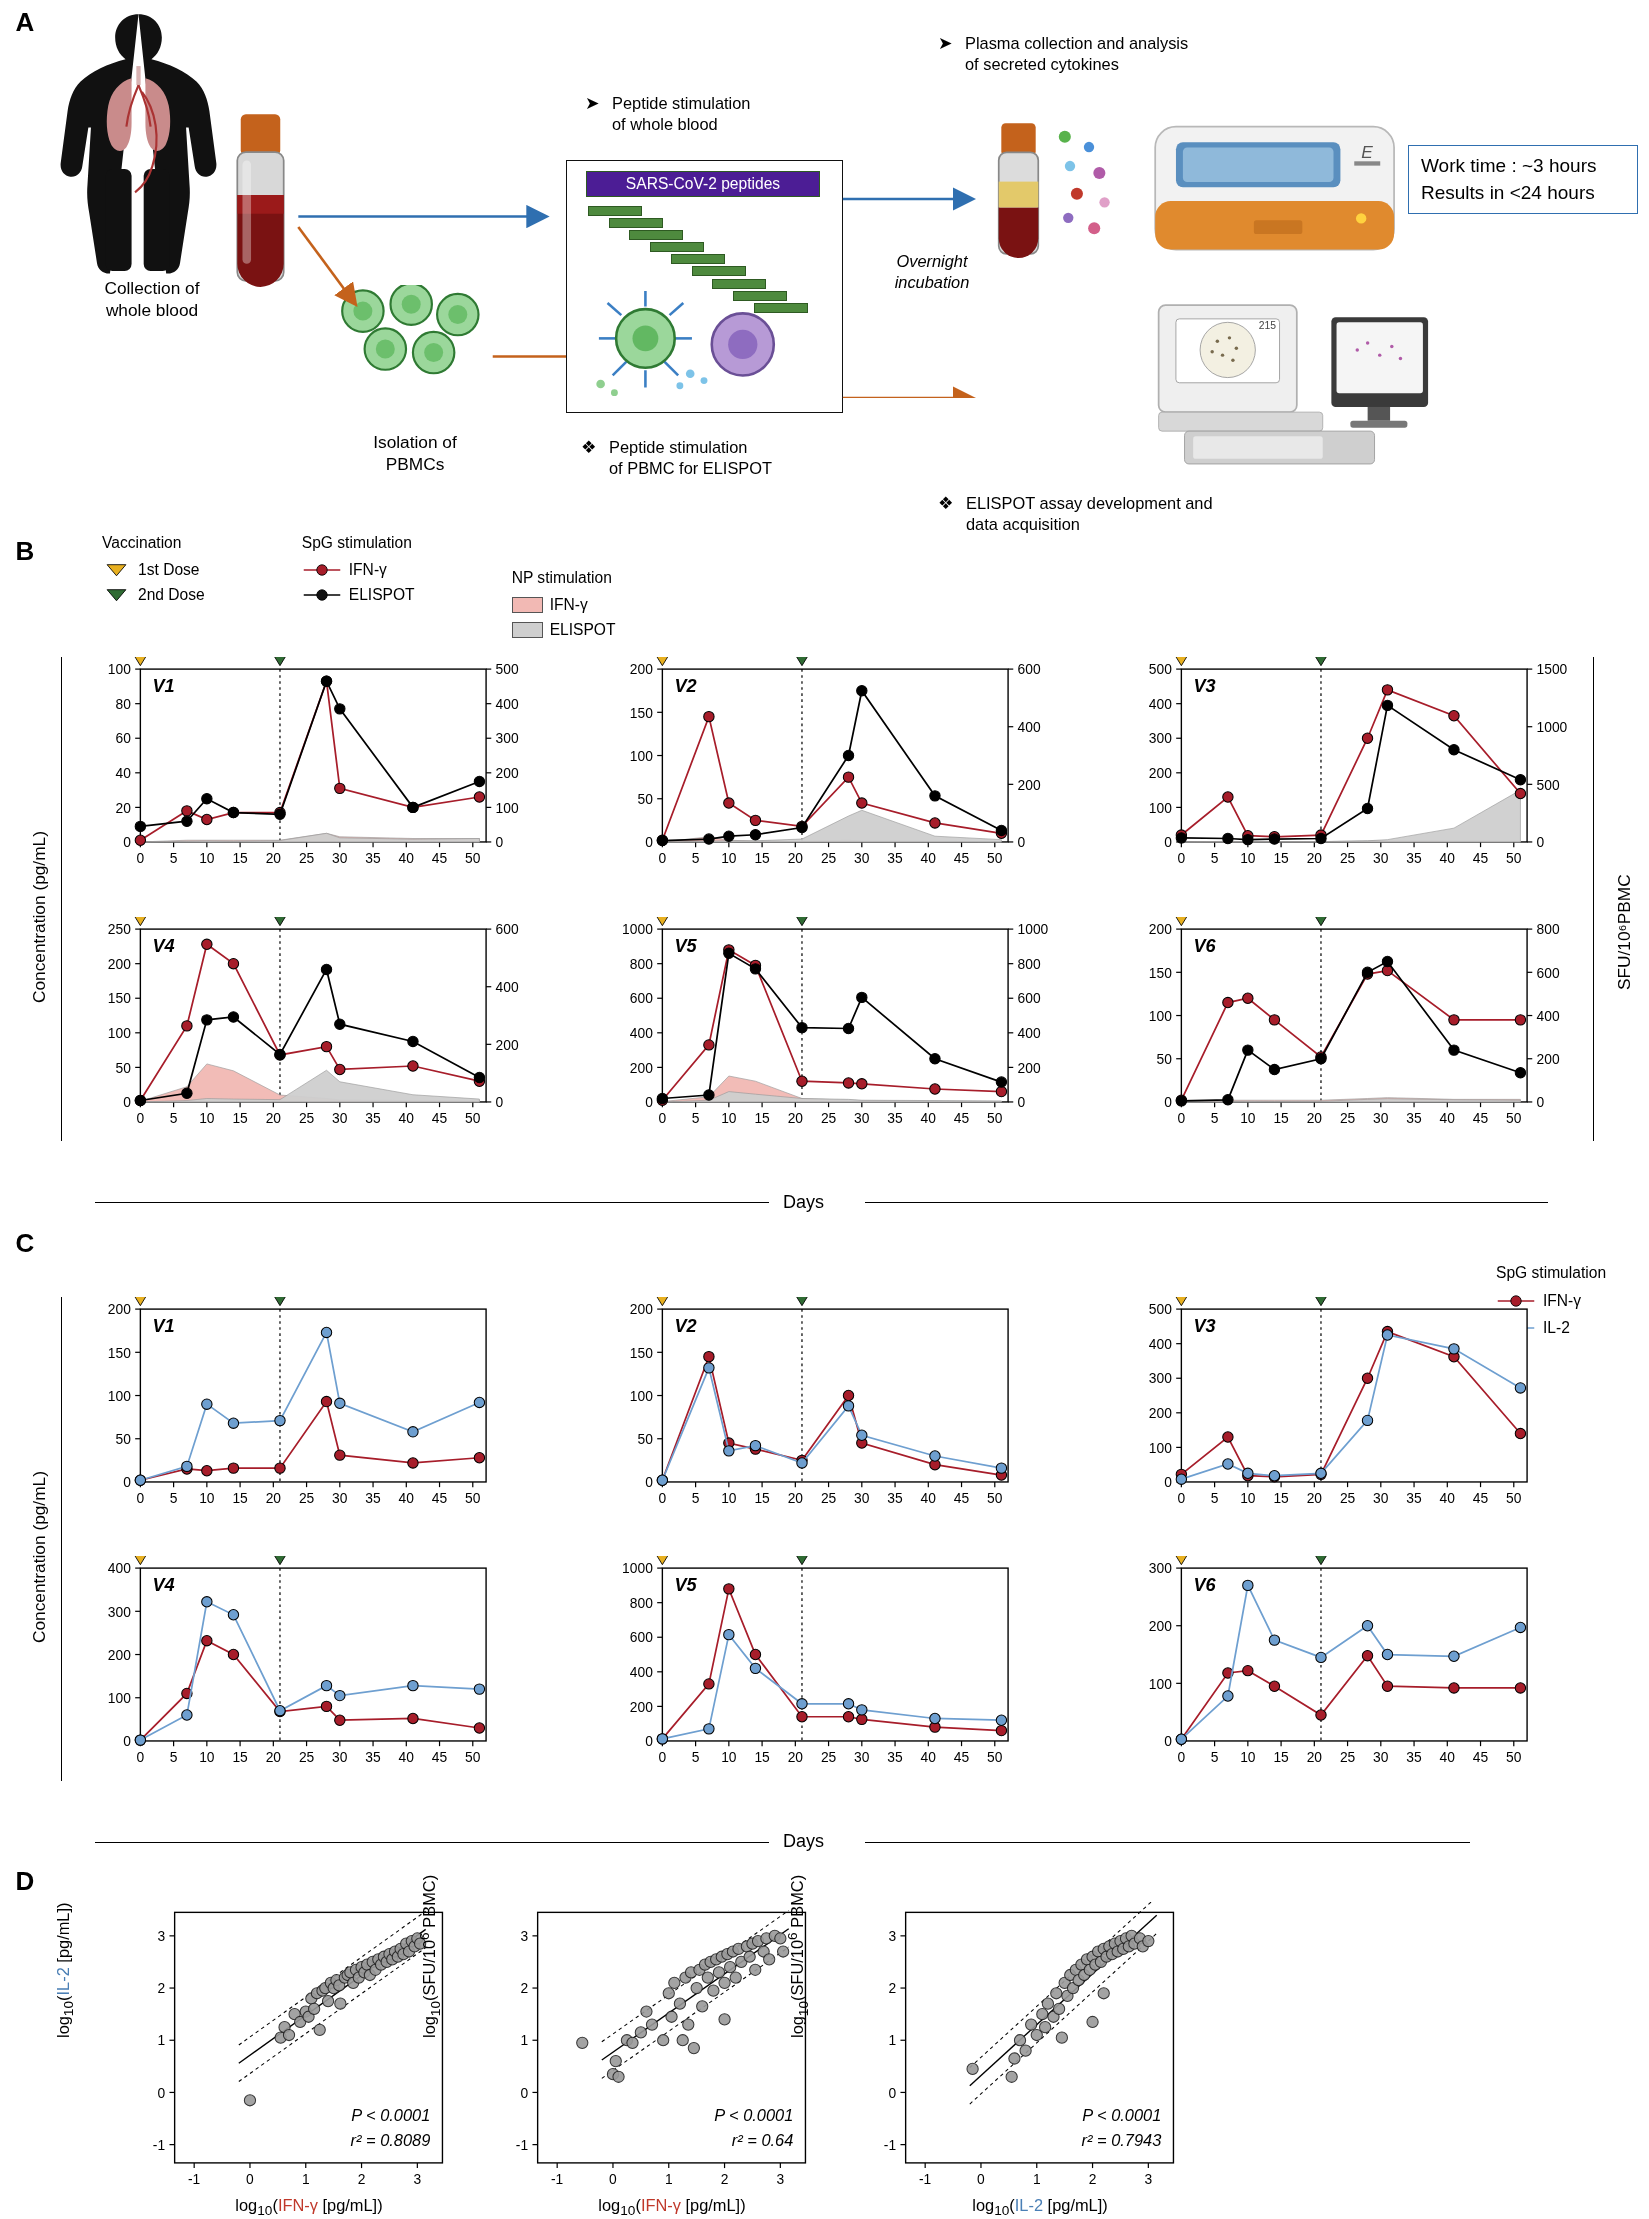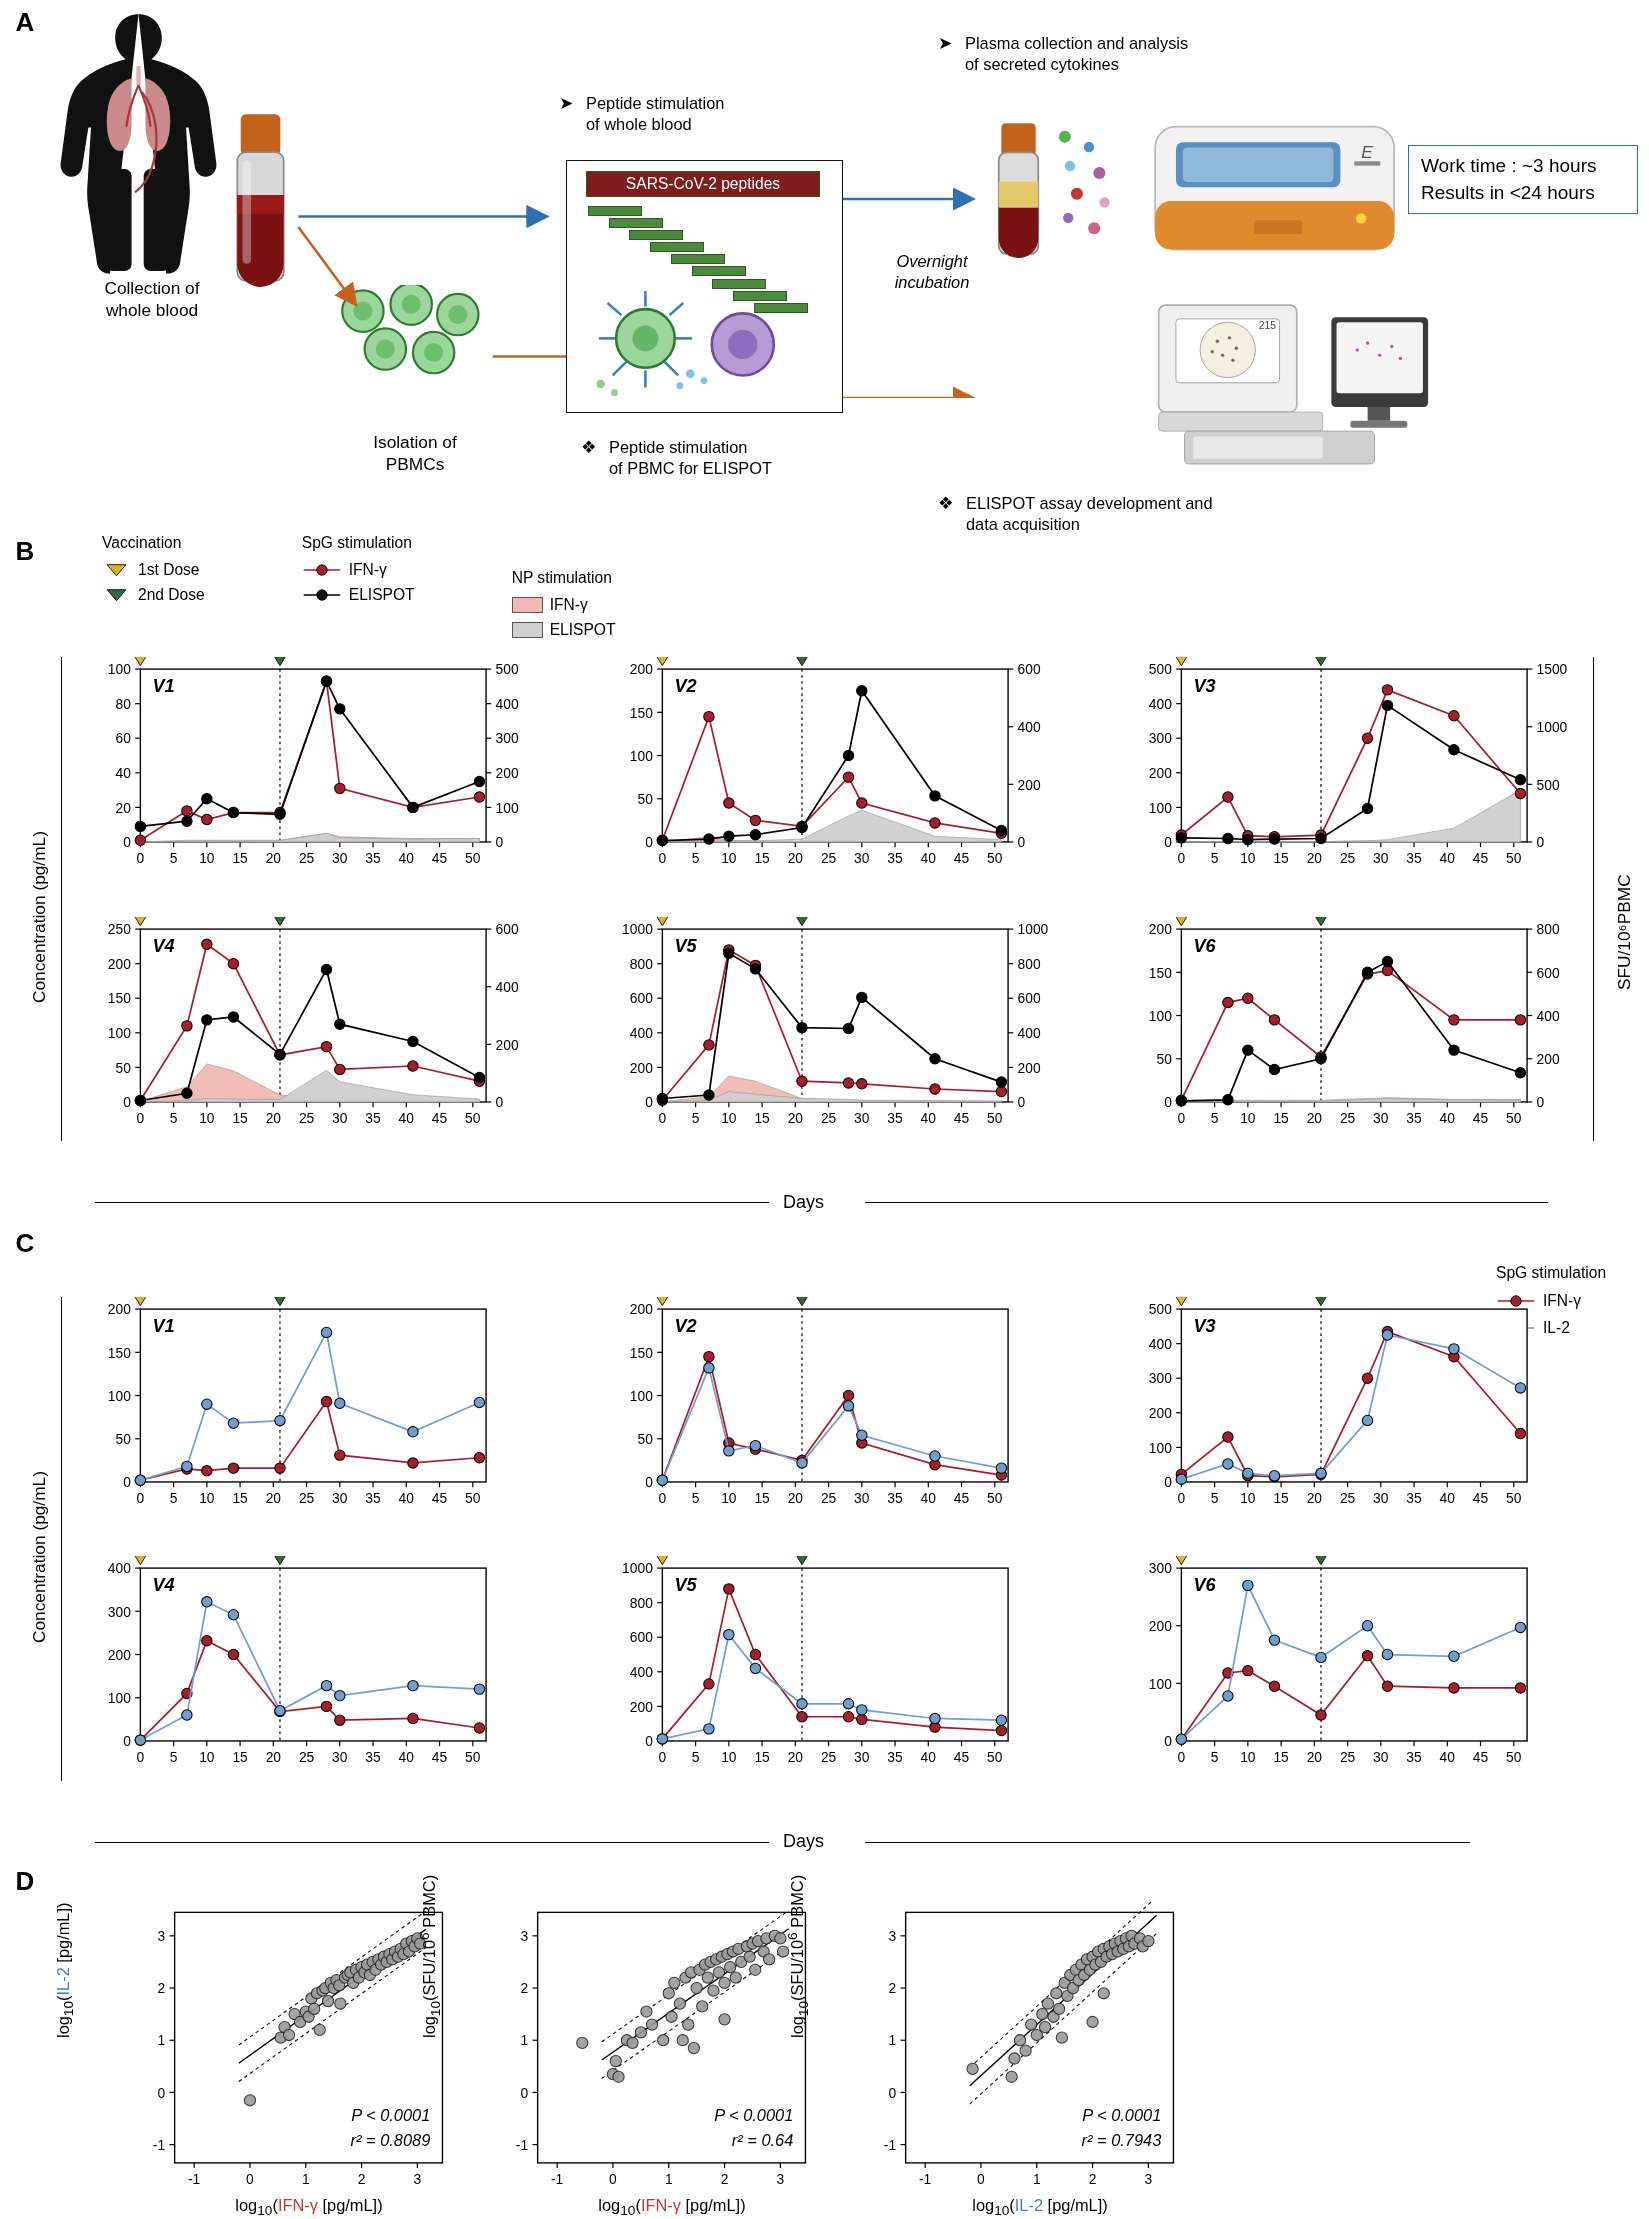--- a/index.html
+++ b/index.html
@@ -8,21 +8,21 @@
   .abs{position:absolute;}
   .txt{font-size:16.4px;}
 
   
   #panelA{position:absolute;left:0;top:0;width:1650px;height:536px;}
   .human{position:absolute;left:52px;top:8.6px;width:164px;height:259px;}
   .human svg{display:block;}
   .tube{position:absolute;}
   .labelA{position:absolute;text-align:center;font-size:17.3px;line-height:1.25;}
   .boxA{position:absolute;border:1.7px solid #111;background:#fff;}
-  .greenbar{background:#7f1d1d;color:#fff;font-size:15.6px;text-align:center;border:0.9px solid #2e5a22;}
+  .greenbar{background:#4c1d95;color:#fff;font-size:15.6px;text-align:center;border:0.9px solid #2e5a22;}
   .peptide{position:absolute;background:#4e8a3e;border:0.9px solid #2e5a22;height:7.8px;}
   .bullet{font-size:17.3px;}
   .callout{position:absolute;border:1.7px solid #2f6fb0;padding:7px 12px;font-size:19px;line-height:1.4;background:#fff;}
   .callout.orange{border-color:#c4621c;}
   .arrowlbl{position:absolute;font-size:16.4px;font-style:italic;line-height:1.25;text-align:center;}
   .vlabel{position:absolute;font-size:17.3px;transform-origin:0 0;}
   .legbox{position:absolute;font-size:15.6px;}
   .swatch{display:inline-block;width:29px;height:14px;border:0.9px solid #555;vertical-align:middle;margin-right:7px;}
 
   .brace{position:absolute;border-left:1.7px solid #000;}
@@ -95,21 +95,21 @@
   </svg>
   <svg class="abs" style="left:491px;top:339px;" width="112" height="35" viewBox="0 0 130 40">
     <defs>
         <marker id="ao2" markerWidth="9" markerHeight="9" refX="7" refY="4.5" orient="auto">
           <path d="M0,0 L9,4.5 L0,9 z" fill="#c4621c"></path>
         </marker>
       </defs>
     <path d="M2 20 H112" stroke="#c4621c" stroke-width="3" fill="none" marker-end="url(#ao2)"></path>
   </svg>
 
-  <div class="abs" style="left:559px;top:93px;width:285px;">
+  <div class="abs" style="left:585px;top:93px;width:285px;">
     <span class="bullet">➤</span>
     <span class="txt" style="display:inline-block;vertical-align:top;margin-left:8.6px;line-height:1.3;">Peptide stimulation<br>of whole blood</span>
   </div>
 
   <div class="abs" style="left:581px;top:437px;width:311px;">
     <span class="bullet">❖</span>
     <span class="txt" style="display:inline-block;vertical-align:top;margin-left:8.6px;line-height:1.3;">Peptide stimulation<br>of PBMC for ELISPOT</span>
   </div>
 
   <div class="abs" style="left:938px;top:493px;width:398px;">

